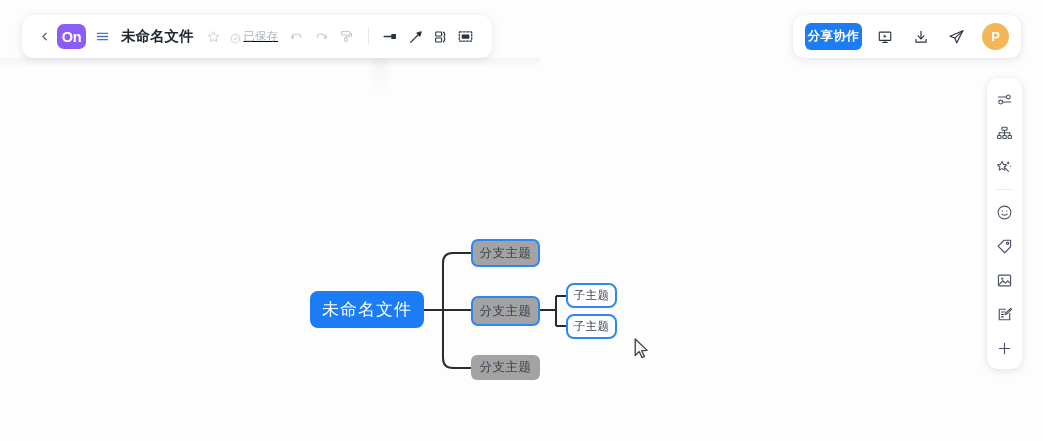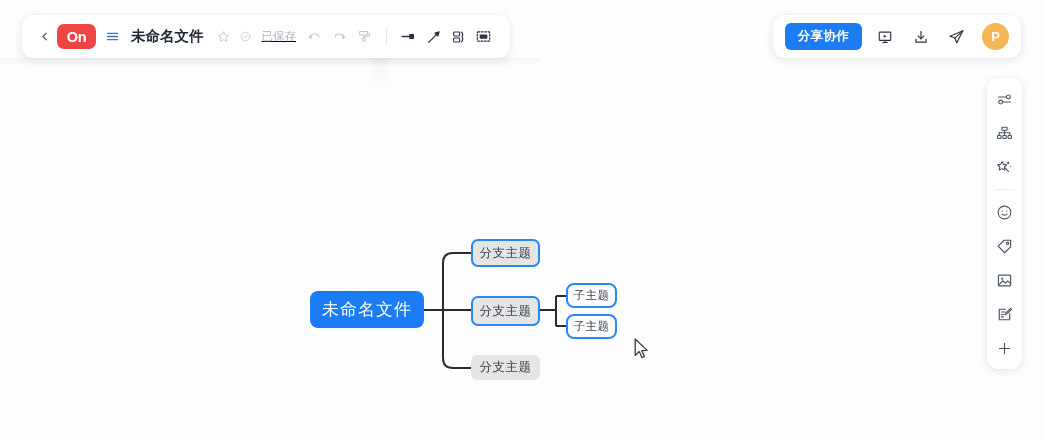--- a/index.html
+++ b/index.html
@@ -69,24 +69,24 @@
   .back-chevron {
     width: 20px;
     height: 24px;
     display: flex;
     align-items: center;
     justify-content: center;
     cursor: pointer;
     color: #5b6472;
   }
   .logo {
-    width: 39px;
+    width: 29px;
     height: 25px;
     border-radius: 7px;
-    background: #ef4444;
+    background: #8b5cf6;
     color: #fff;
     font-size: 14.5px;
     font-weight: 700;
     display: flex;
     align-items: center;
     justify-content: center;
     letter-spacing: -0.2px;
     margin-left: 3px;
     cursor: pointer;
   }
@@ -112,22 +112,22 @@
     height: 25px;
     display: flex;
     align-items: center;
     justify-content: center;
     cursor: pointer;
     flex: none;
   }
   .star-btn { margin-left: 7px; }
   .saved-wrap {
     display: flex;
-    align-items: center;
-    gap: 11px;
+    align-items: flex-end;
+    gap: 3px;
     margin-left: 4px;
     white-space: nowrap;
     text-decoration: underline;
   }
   .saved-text {
     font-size: 11.5px;
     color: #aab3c2;
   }
   .tool-gap { width: 6px; }
   .divider {
@@ -140,21 +140,21 @@
 
   .share-btn {
     height: 27px;
     background: #1b7cf5;
     color: #ffffff;
     border: none;
     border-radius: 6px;
     font-family: inherit;
     font-size: 12.5px;
     font-weight: 700;
-    padding: 0 13px;
+    padding: 0 3px;
     cursor: pointer;
     white-space: nowrap;
     letter-spacing: 0.3px;
   }
   .rhdr-icon {
     width: 27px;
     height: 27px;
     display: flex;
     align-items: center;
     justify-content: center;
@@ -228,21 +228,21 @@
     pointer-events: auto;
   }
   .node-root {
     background: #1b7cf5;
     color: #ffffff;
     font-size: 17px;
     border-radius: 8px;
     letter-spacing: 1px;
   }
   .node-branch {
-    background: #e5e5e5;
+    background: #a3a3a3;
     color: #3b4452;
     font-size: 12.5px;
     border-radius: 6px;
     letter-spacing: 0.5px;
   }
   .node-branch.selected {
     border: 2px solid #2b87f7;
     border-radius: 7px;
   }
   .node-child {

